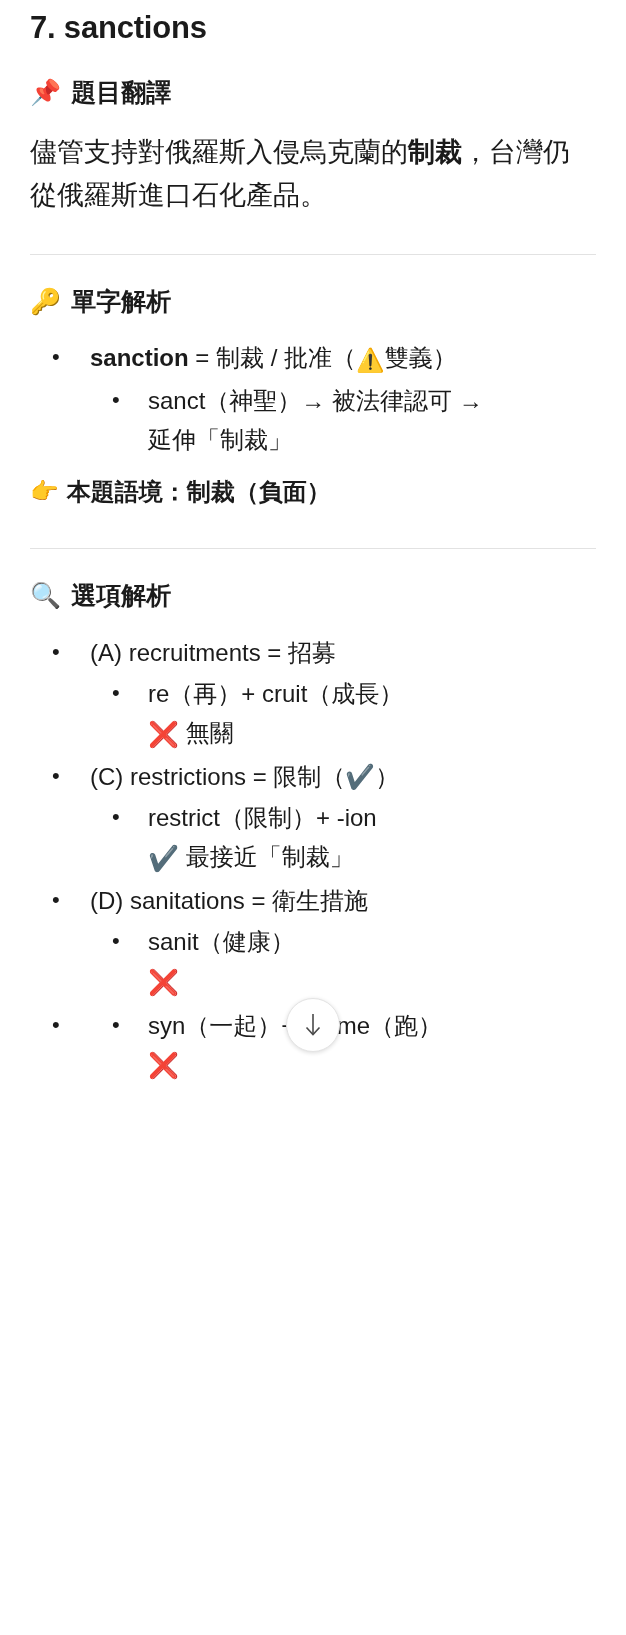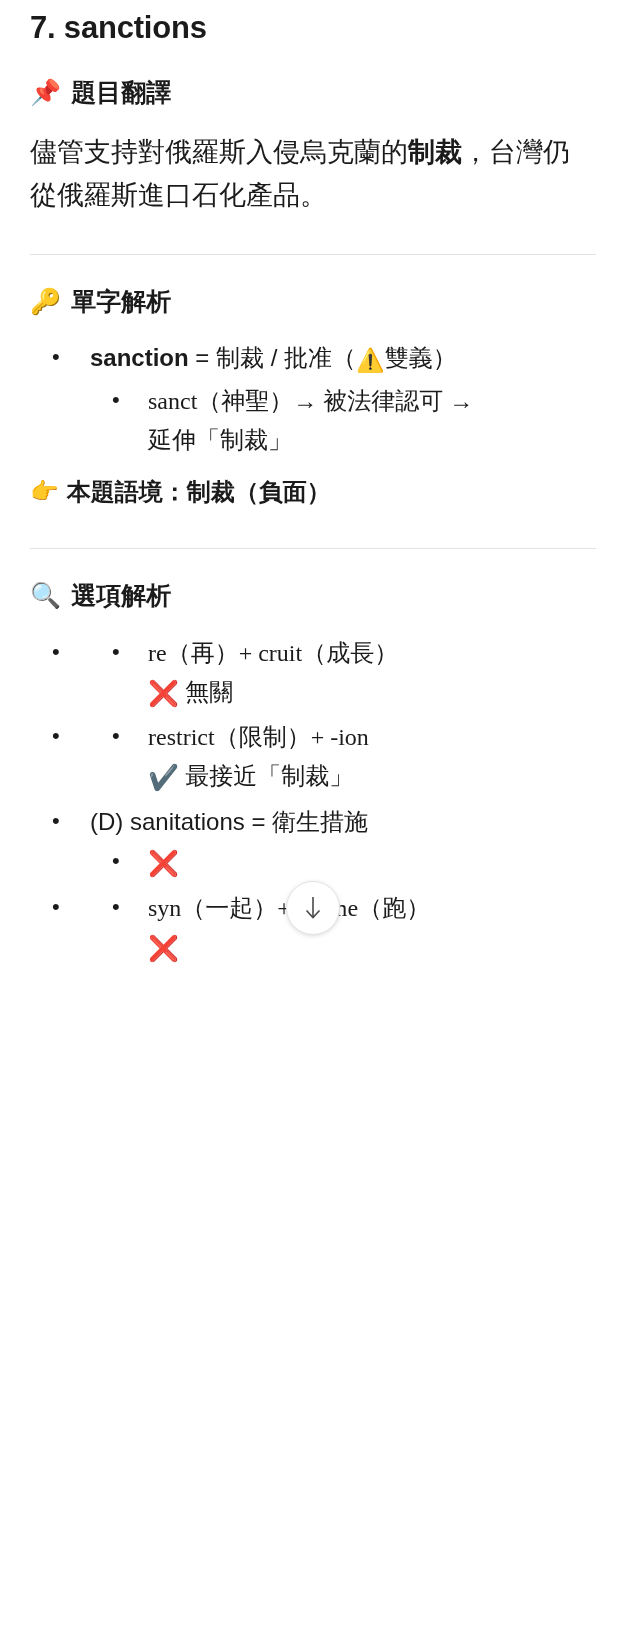--- a/index.html
+++ b/index.html
@@ -115,21 +115,21 @@
     height: 54px;
     border-radius: 50%;
     background: #ffffff;
     border: 1px solid #e4e4e4;
     box-shadow: 0 1px 4px rgba(0,0,0,0.14);
     display: flex;
     align-items: center;
     justify-content: center;
   }
   .scroll-hint svg { display: block; }
-  .indent-wrap { display: block; font-family: Liberation Serif, serif; }
+  .indent-wrap { display: block; }
 </style>
 </head>
 <body>
 
 <div class="page">
 
   <h1 class="title">7. sanctions</h1>
 
   <h2 class="section">
     <span class="emoji">📌</span>
@@ -171,48 +171,51 @@
   <hr class="divider">
 
   <h2 class="section">
     <span class="emoji">🔍</span>
     <span>選項解析</span>
   </h2>
 
   <ul class="lv1">
 
     <li class="item">
+      <span>(A) recruitments = 招募</span>
       <ul class="lv2">
         <li class="subitem">
           <span class="indent-wrap">re（再）+ cruit（成長）</span>
           <span class="indent-wrap">
             <span class="mark x">❌</span>
             <span>無關</span>
           </span>
         </li>
       </ul>
     </li>
 
 
     <li class="item">
+      <span>(C) restrictions = 限制（✔️）</span>
       <ul class="lv2">
         <li class="subitem">
           <span class="indent-wrap">restrict（限制）+ -ion</span>
           <span class="indent-wrap">
             <span class="mark check">✔️</span>
             <span>最接近「制裁」</span>
           </span>
         </li>
       </ul>
     </li>
 
     <li class="item">
       <span>(D) sanitations = 衛生措施</span>
       <ul class="lv2">
         <li class="subitem">
+          <span class="indent-wrap">sanit（健康）</span>
           <span class="indent-wrap">
             <span class="mark x">❌</span>
             <span></span>
           </span>
         </li>
       </ul>
     </li>
 
     <li class="item">
       <ul class="lv2">

